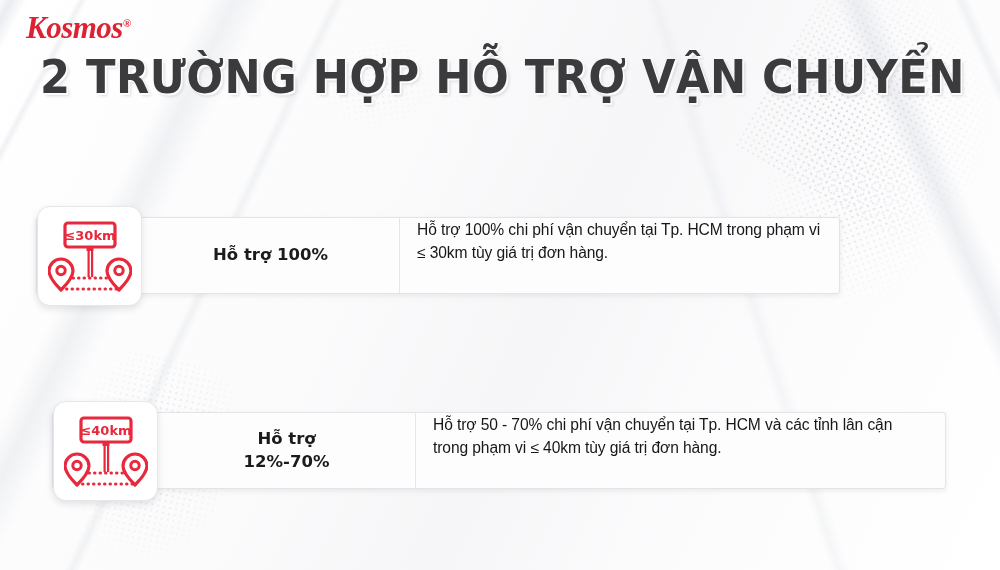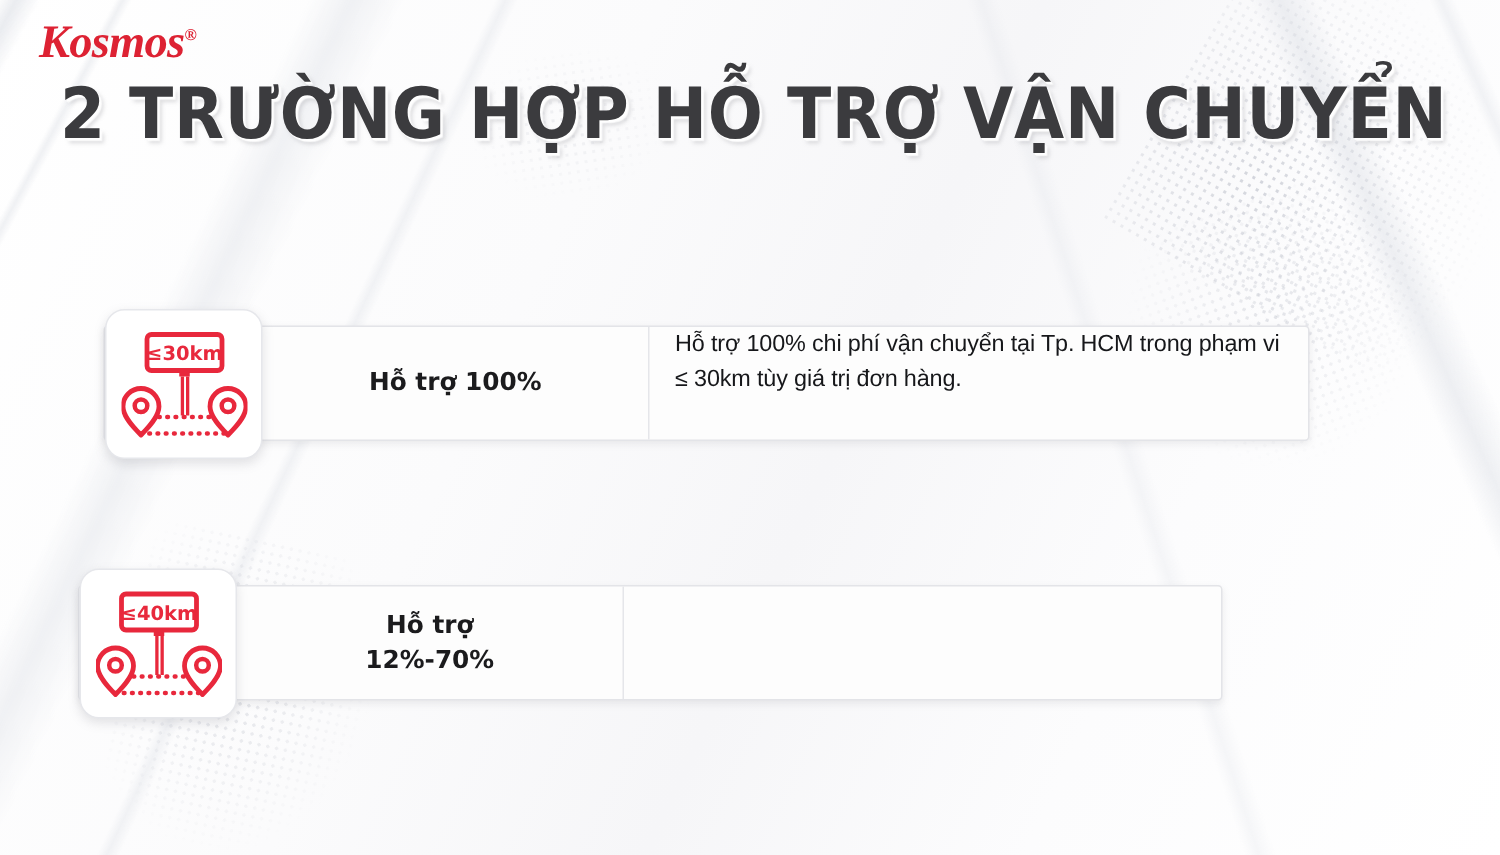--- a/index.html
+++ b/index.html
@@ -106,22 +106,22 @@
   
   .card {
     position: absolute;
     display: flex;
     align-items: stretch;
     background: #fdfdfd;
     border: 1px solid #e3e4e8;
     border-radius: 3px;
     box-shadow: 0 2px 5px rgba(120,122,130,.13);
   }
-  .card-1 { left: 69px; top: 217px; width: 804px; height: 77px; }
-  .card-2 { left: 52px; top: 390px; width: 763px; height: 77px; }
+  .card-1 { left: 36px; top: 217px; width: 804px; height: 77px; }
+  .card-2 { left: 52px; top: 412px; width: 894px; height: 77px; }
 
   .icon-box {
     position: absolute;
     left: 0;
     top: -12px;
     width: 105px;
     height: 100px;
     background: #ffffff;
     border: 1px solid #e6e7eb;
     border-radius: 13px;
@@ -239,15 +239,18 @@
         <line x1="25" y1="58" x2="59" y2="58" stroke="#e8283c" stroke-width="3" stroke-linecap="round" stroke-dasharray="0.5 5"></line>
         <line x1="13" y1="69" x2="71" y2="69" stroke="#e8283c" stroke-width="3" stroke-linecap="round" stroke-dasharray="0.5 5"></line>
       </svg>
     </div>
 
     <div class="label-cell">
       <div class="label-text">Hỗ trợ
 12%-70%</div>
     </div>
 
+    <div class="desc-cell">
+      <div class="desc-text">Hỗ trợ 50 - 70% chi phí vận chuyển tại Tp. HCM và các tỉnh lân cận trong phạm vi ≤ 40km tùy giá trị đơn hàng.</div>
+    </div>
   </div>
 
 </div>
 
 </body></html>

